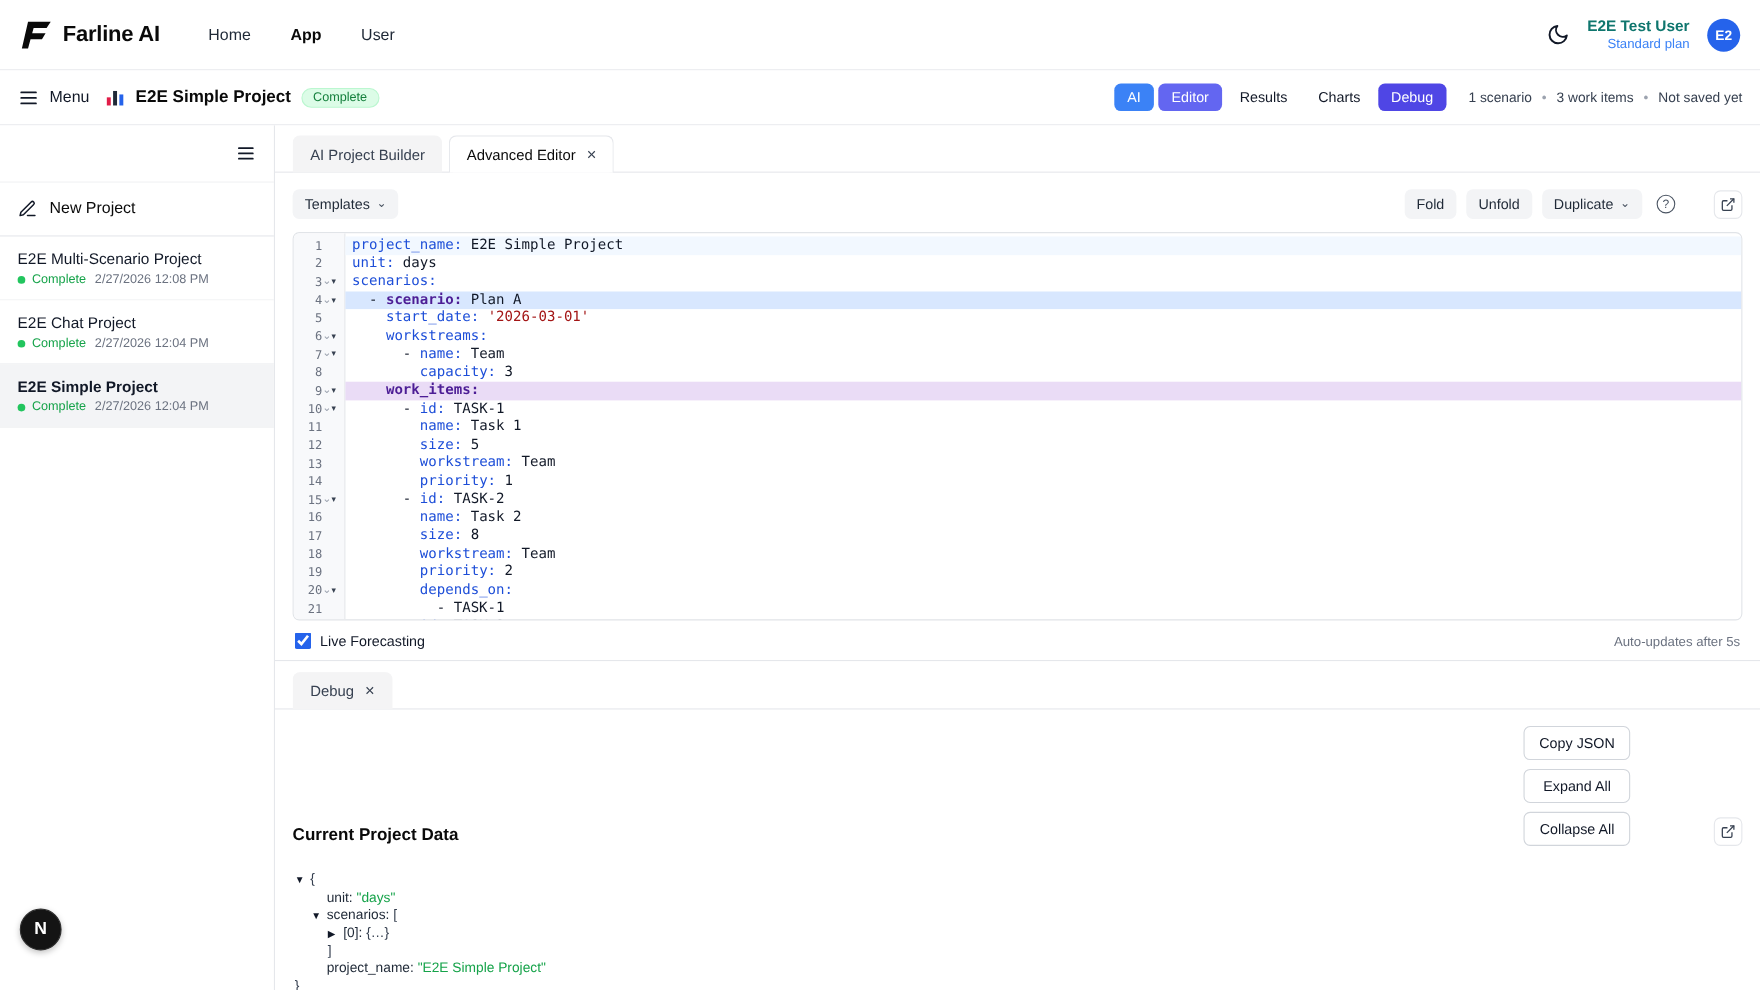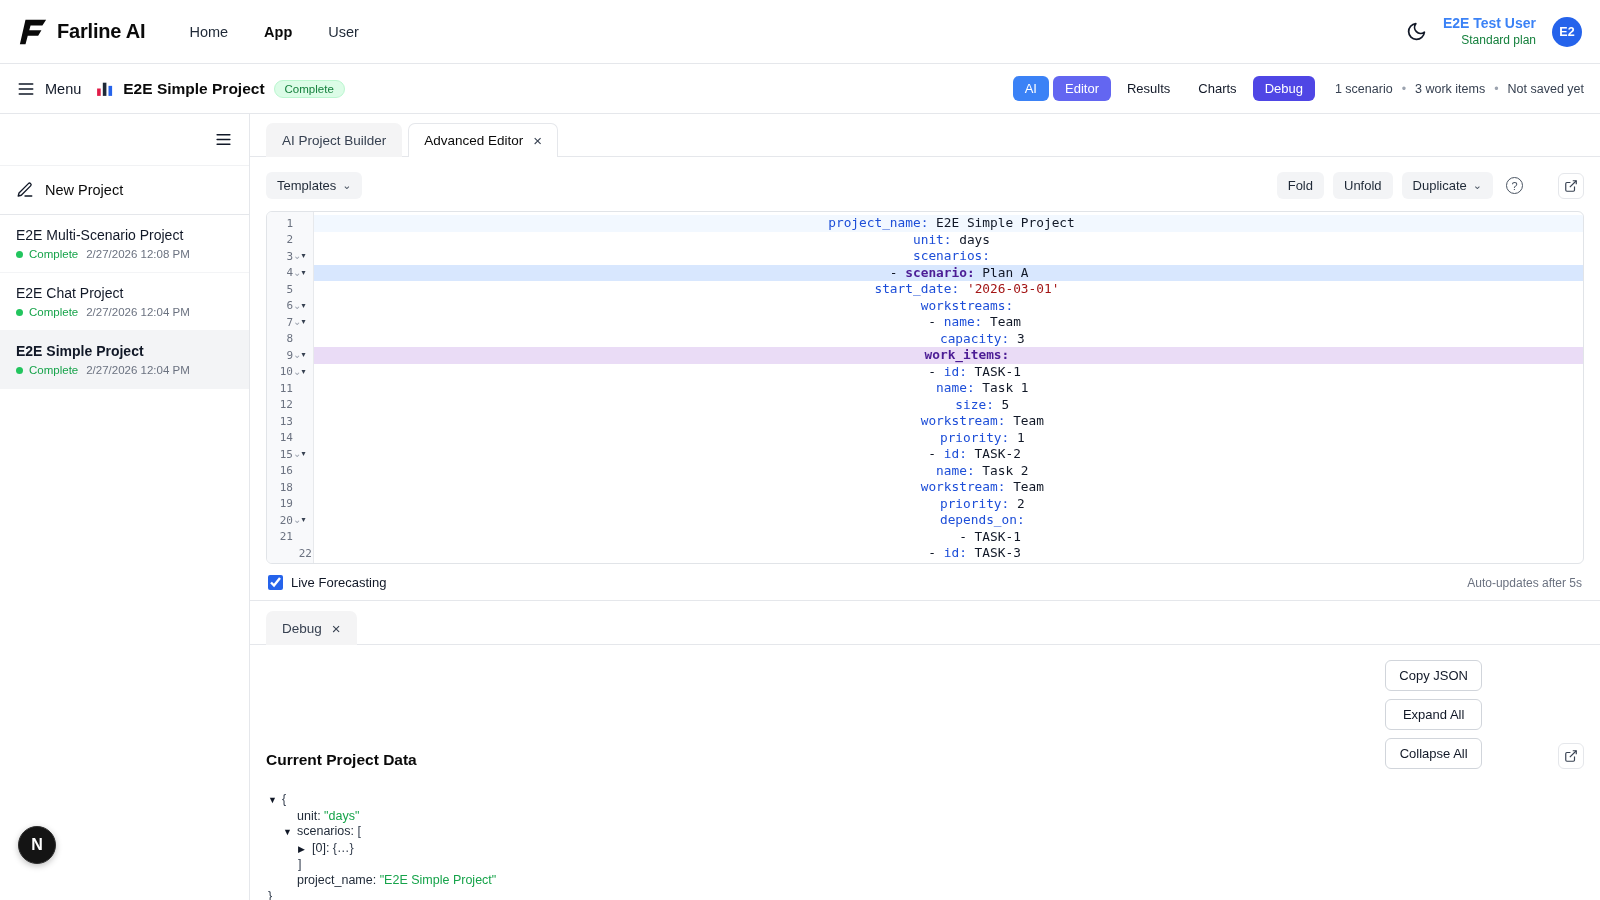--- a/index.html
+++ b/index.html
@@ -12,22 +12,22 @@
   
   .topbar { height:64px; display:flex; align-items:center; padding:0 18px; border-bottom:1px solid #e5e7eb; background:#fff; }
   .brand { display:flex; align-items:center; gap:9px; }
   .brand-text { font-size:20px; font-weight:700; letter-spacing:-0.2px; color:#0a0a0a; }
   .main-nav { display:flex; gap:36px; margin-left:44px; }
   .nav-item { font-size:14.5px; color:#1f2937; cursor:pointer; }
   .nav-item.active { font-weight:700; color:#0a0a0a; }
   .top-right { margin-left:auto; display:flex; align-items:center; gap:16px; }
   .icon-btn { background:none; border:none; display:flex; align-items:center; }
   .user-info { text-align:right; line-height:1.25; }
-  .user-name { font-size:14px; font-weight:600; color:#3b82f6; }
-  .user-plan { font-size:12px; color:#15803d; }
+  .user-name { font-size:14px; font-weight:600; color:#0f766e; }
+  .user-plan { font-size:12px; color:#3b82f6; }
   .avatar { width:30px; height:30px; border-radius:50%; background:#2563eb; color:#fff; font-size:12.5px; font-weight:700; display:flex; align-items:center; justify-content:center; cursor:pointer; }
 
   
   .projectbar { height:50px; display:flex; align-items:center; gap:14px; padding:0 16px; border-bottom:1px solid #e5e7eb; background:#fff; }
   .menu-btn { background:none; border:none; display:flex; align-items:center; gap:9px; font-size:14.5px; color:#111827; }
   .proj-title-group { display:flex; align-items:center; gap:9px; }
   .proj-title { font-size:15.5px; font-weight:700; color:#0a0a0a; }
   .badge { background:#dcfce7; color:#15803d; border:1px solid #bbf7d0; border-radius:999px; padding:2px 10px; font-size:11.5px; }
   .view-switcher { margin-left:auto; display:flex; align-items:center; gap:4px; }
   .view-btn { padding:5px 12px; border-radius:6px; font-size:13px; color:#111827; cursor:pointer; }
@@ -69,21 +69,21 @@
 
   .editor-box { margin-top:12px; border:1px solid #e1e4e8; border-radius:6px; height:353px; overflow:hidden; position:relative; background:#fff; }
   .gutter-bg { position:absolute; left:0; top:0; bottom:0; width:47px; background:#f8f9fb; border-right:1px solid #e7e9ec; }
   .code-lines { position:relative; padding-top:3px; }
   .cm-row { display:flex; height:16.5px; }
   .gutter { width:47px; flex:0 0 47px; display:flex; align-items:center; justify-content:flex-end; padding-right:2px; }
   .lnum { font-family:"DejaVu Sans Mono", monospace; font-size:11px; color:#6b7280; text-align:right; flex:1; }
   .marks { width:19px; flex:0 0 19px; display:inline-flex; align-items:center; justify-content:flex-start; gap:0; }
   .fchev { font-size:10px; color:#9ca3af; line-height:1; }
   .ftri { font-size:8px; color:#374151; line-height:1; }
-  .codepart { flex:1; white-space:pre; font-family:"DejaVu Sans Mono", monospace; font-size:12.8px; line-height:16.5px; padding-left:6px; color:#111827;text-align:center; }
+  .codepart { flex:1; white-space:pre; font-family:"DejaVu Sans Mono", monospace; font-size:12.8px; line-height:16.5px; padding-left:6px; color:#111827; }
   .hl-active { background:#f2f8ff; }
   .hl-blue { background:#d8e7fe; }
   .hl-purple { background:#eadcf6; }
   .tok-k { color:#1d4ed8; }
   .tok-kb { color:#4c1d95; font-weight:700; }
   .tok-p { color:#111827; }
   .tok-s { color:#a31515; }
 
   .live-row { display:flex; align-items:center; padding:11px 2px 10px 2px; }
   .live-label { display:flex; align-items:center; gap:8px; font-size:13px; color:#111827; cursor:pointer; }
@@ -381,20 +381,27 @@
             </div>
             <div class="cm-row">
               <div class="gutter">
                 <span class="lnum">16</span>
                 <span class="marks"></span>
               </div>
               <div class="codepart"><span class="tok-p">        </span><span class="tok-k">name:</span><span class="tok-p"> Task 2</span></div>
             </div>
             <div class="cm-row">
               <div class="gutter">
+                <span class="lnum">17</span>
+                <span class="marks"></span>
+              </div>
+              <div class="codepart"><span class="tok-p">        </span><span class="tok-k">size:</span><span class="tok-p"> 8</span></div>
+            </div>
+            <div class="cm-row">
+              <div class="gutter">
                 <span class="lnum">18</span>
                 <span class="marks"></span>
               </div>
               <div class="codepart"><span class="tok-p">        </span><span class="tok-k">workstream:</span><span class="tok-p"> Team</span></div>
             </div>
             <div class="cm-row">
               <div class="gutter">
                 <span class="lnum">19</span>
                 <span class="marks"></span>
               </div>

